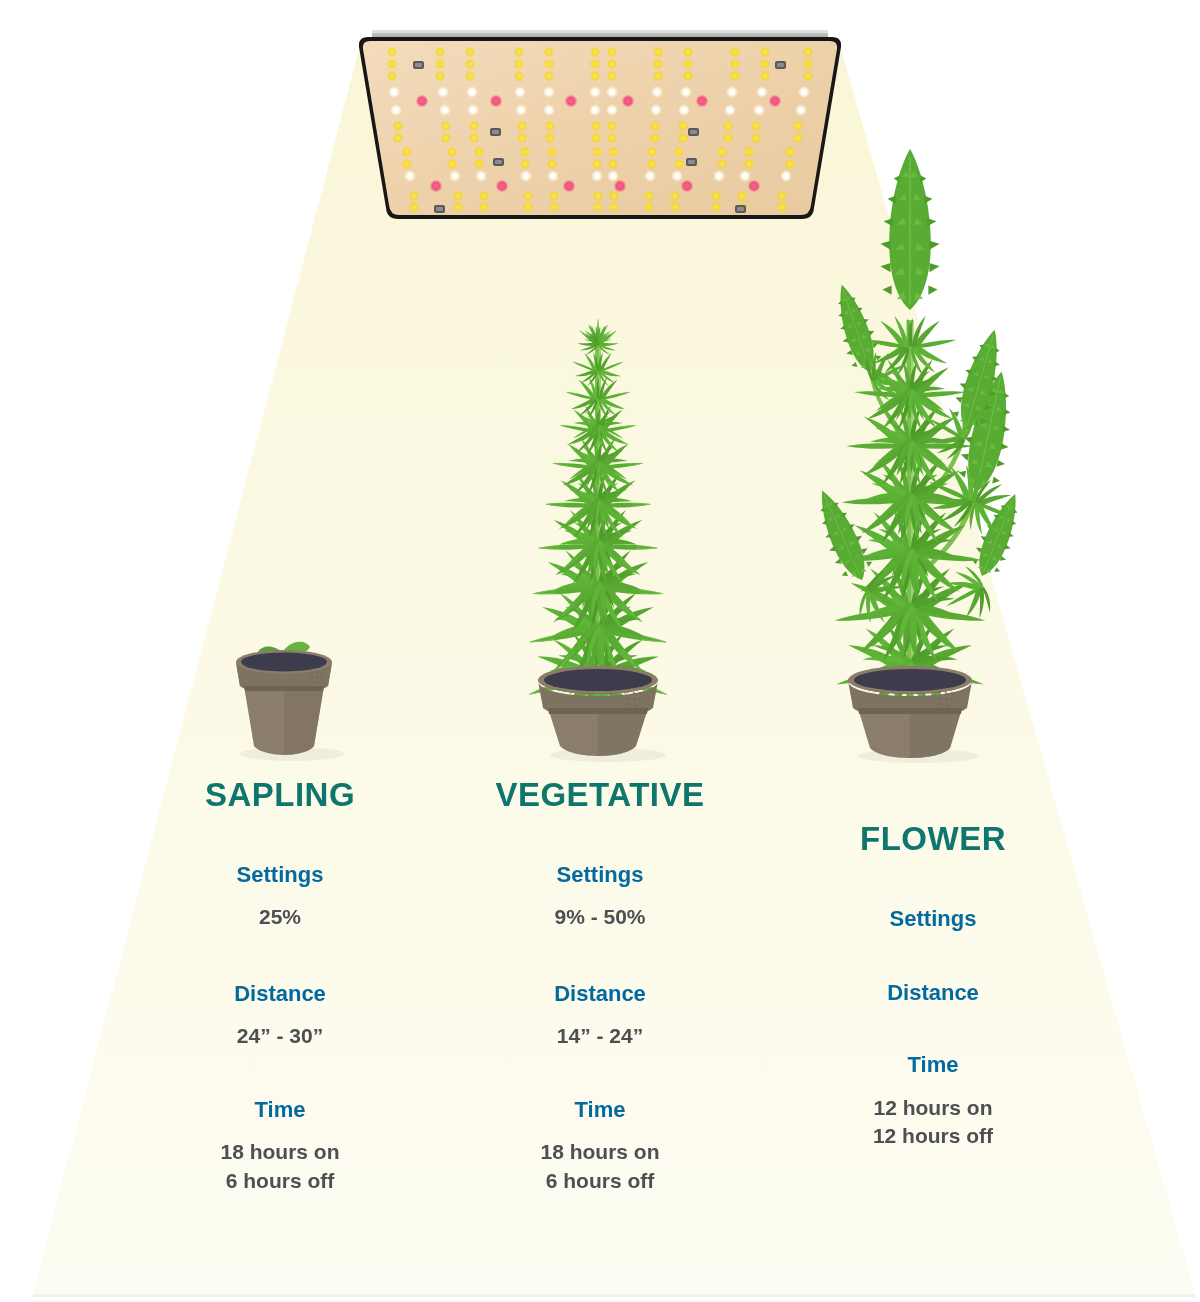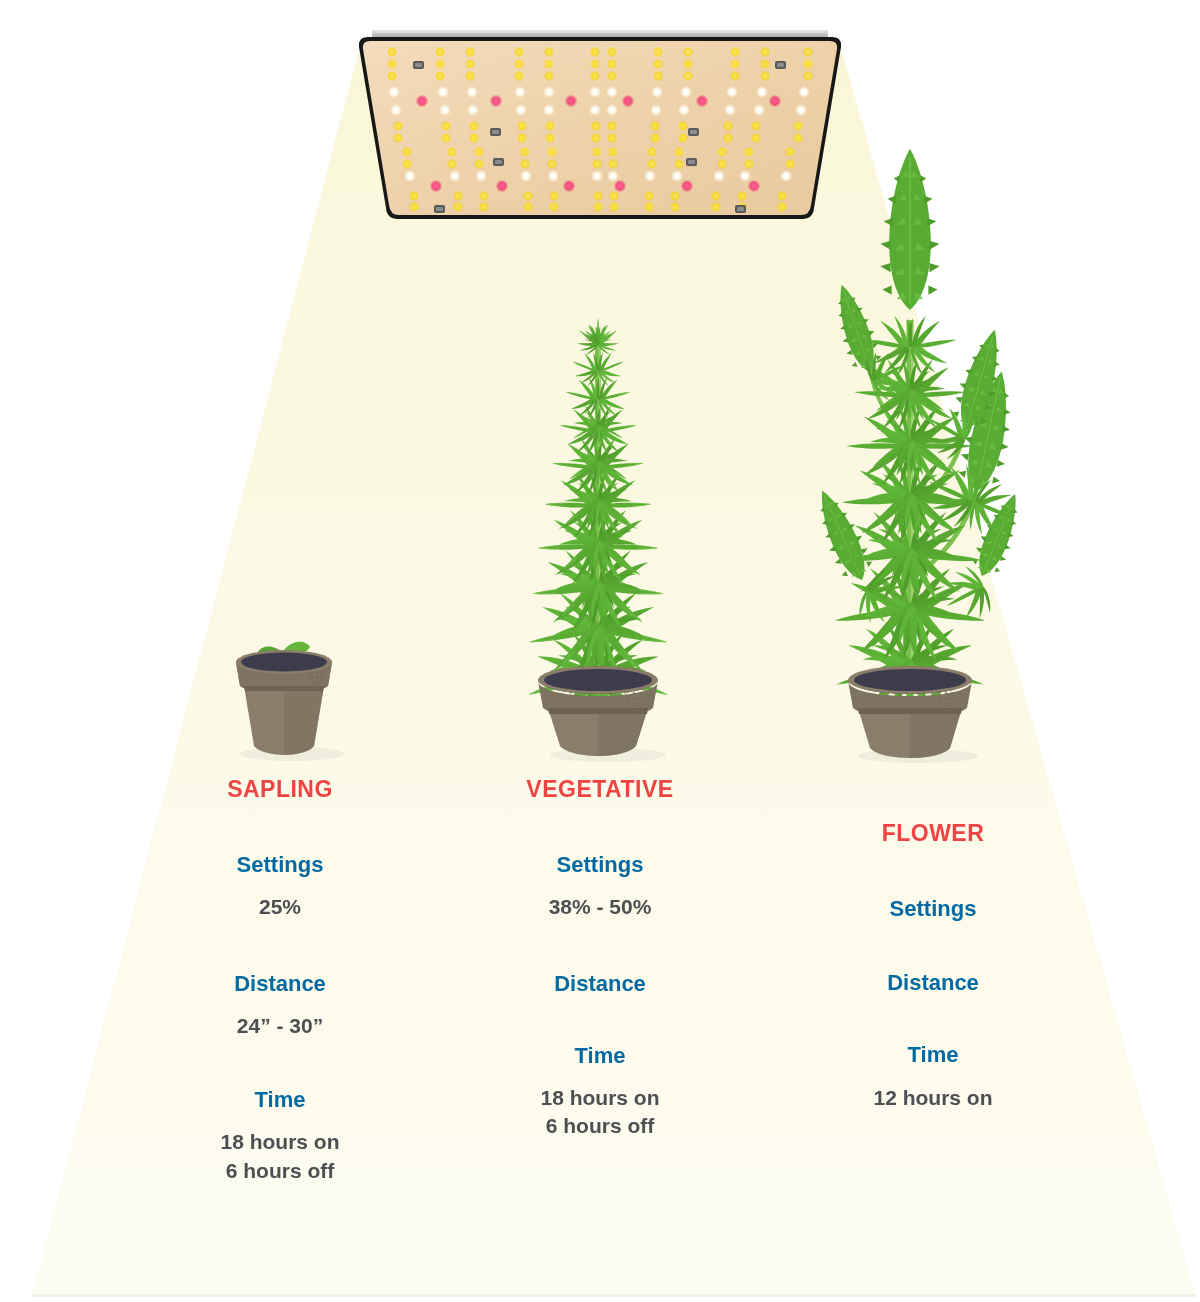--- a/index.html
+++ b/index.html
@@ -43,23 +43,23 @@
   .col {
     flex:0 0 auto;
     text-align:center;
     pointer-events:auto;
   }
   #col-sapling   { width:340px; margin-left:110px; }
   #col-vegetative{ width:300px; margin-left:0px; }
   #col-flower    { width:270px; margin-left:48px;margin-top:44px; }
 
   .stage-title {
-    font-size:23px;
+    font-size:33px;
     font-weight:bold;
-    color:#ef4444;
+    color:#0f766e;
     letter-spacing:.5px;
     line-height:1;
     margin-bottom:52px;
   }
   .field { margin-bottom:0; }
   .field-label {
     font-size:22px;
     font-weight:bold;
     color:#0369a1;
     line-height:1.1;
@@ -923,25 +923,26 @@
         <div class="field-label">Time</div>
         <div class="field-value">18 hours on</div>
         <div class="field-value" style="margin-top:0">6 hours off</div>
       </div>
     </div>
 
     <div class="col" id="col-vegetative">
       <div class="stage-title">VEGETATIVE</div>
       <div class="field">
         <div class="field-label">Settings</div>
-        <div class="field-value">38% - 50%</div>
+        <div class="field-value">9% - 50%</div>
       </div>
       <div class="gap-lg"></div>
       <div class="field">
         <div class="field-label">Distance</div>
+        <div class="field-value">14” - 24”</div>
       </div>
       <div class="gap-md"></div>
       <div class="field">
         <div class="field-label">Time</div>
         <div class="field-value">18 hours on</div>
         <div class="field-value" style="margin-top:0">6 hours off</div>
       </div>
     </div>
 
     <div class="col" id="col-flower">
@@ -950,17 +951,18 @@
         <div class="field-label">Settings</div>
       </div>
       <div class="gap-lg"></div>
       <div class="field">
         <div class="field-label">Distance</div>
       </div>
       <div class="gap-md"></div>
       <div class="field">
         <div class="field-label">Time</div>
         <div class="field-value">12 hours on</div>
+        <div class="field-value" style="margin-top:0">12 hours off</div>
       </div>
     </div>
 
   </div>
 </div>
 
 </body></html>

